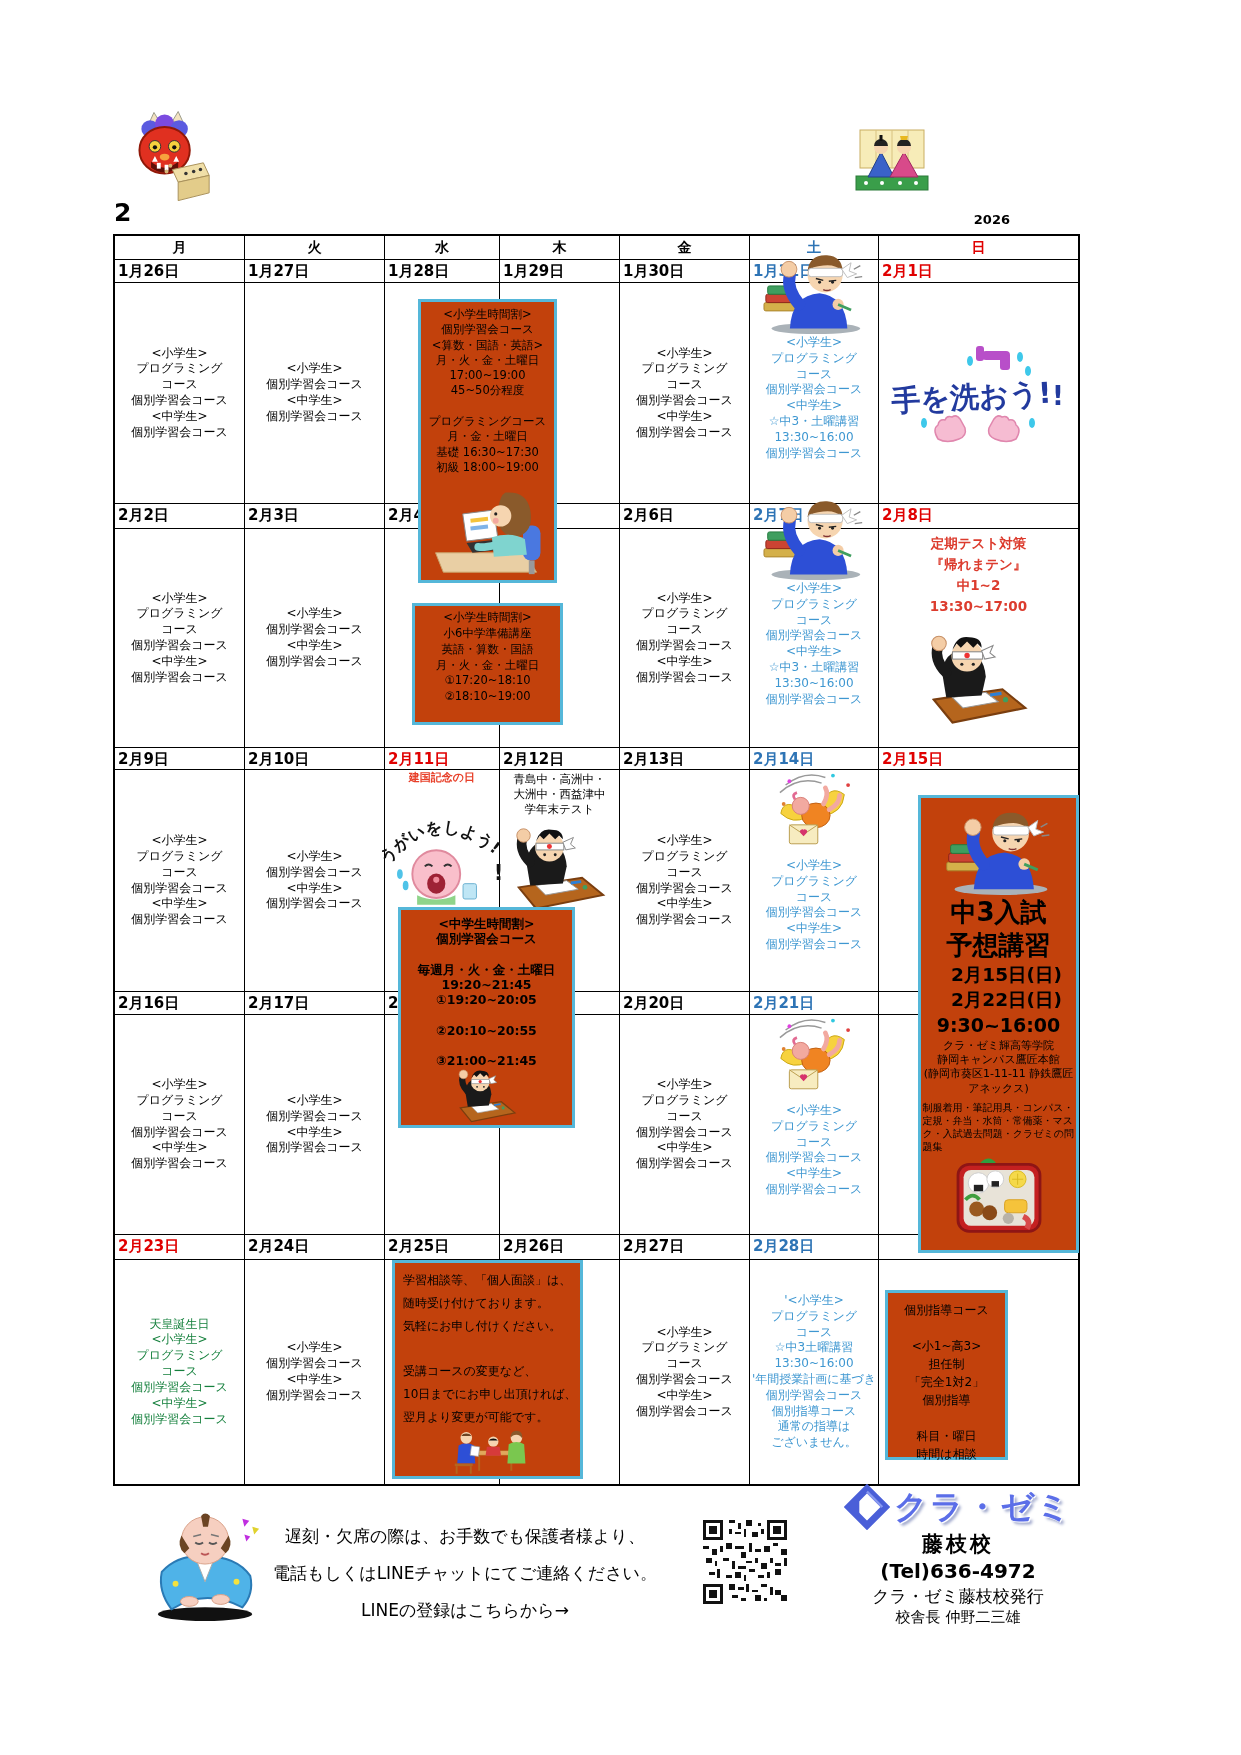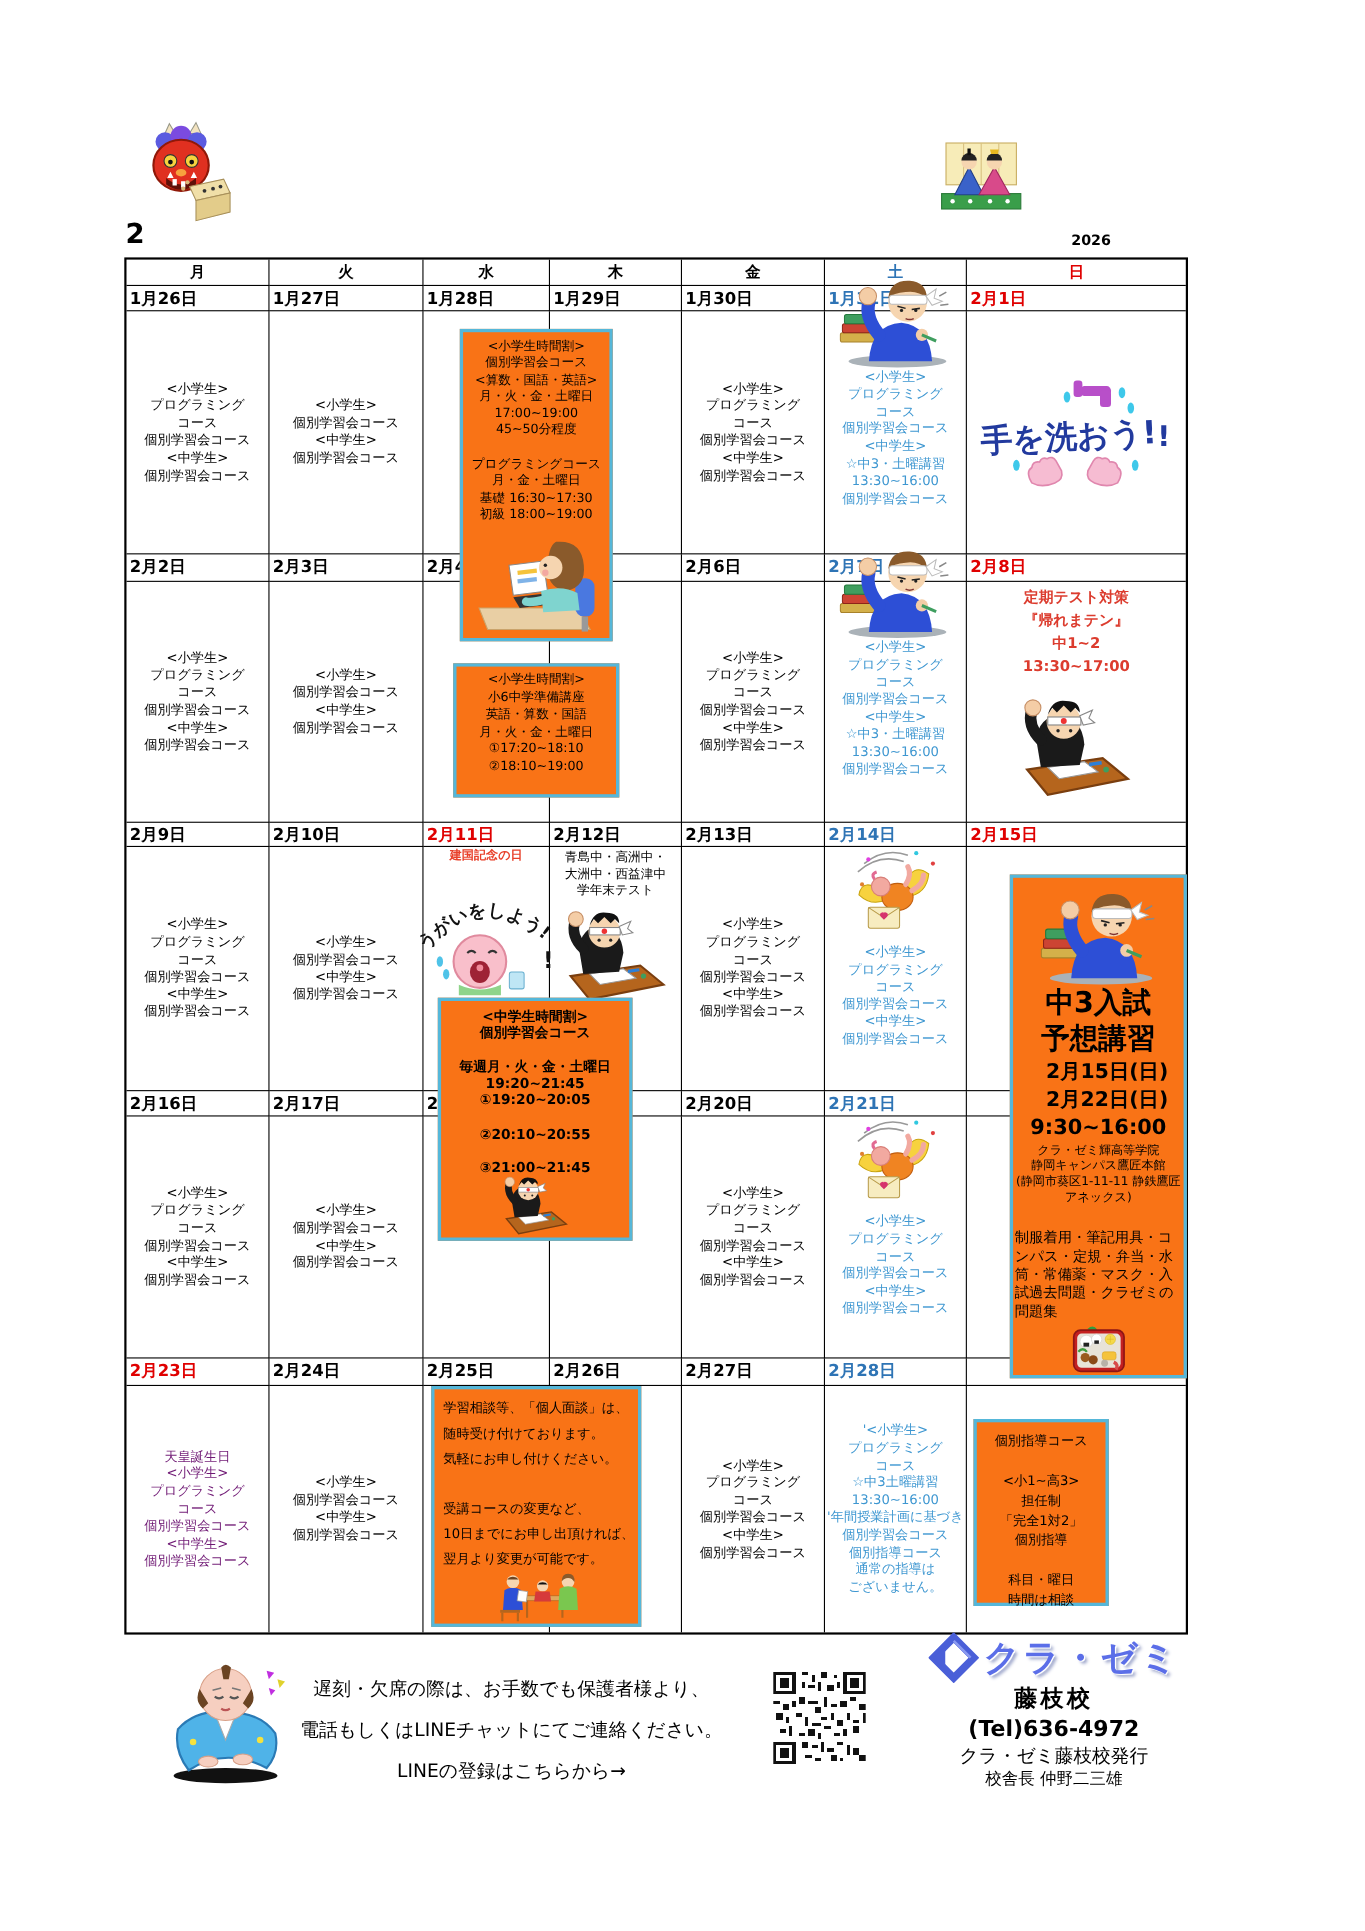--- a/index.html
+++ b/index.html
@@ -24,40 +24,40 @@
   .cal > div:nth-child(n+71){border-bottom:none;}
   .hc{display:flex;align-items:center;justify-content:center;font-size:14px;font-weight:bold;}
   .dc{font-size:15px;font-weight:bold;padding:1px 0 0 3px;line-height:21px;white-space:nowrap;overflow:visible;}
   .cc{display:flex;flex-direction:column;align-items:center;justify-content:center;
       text-align:center;font-size:12px;line-height:1.32;white-space:pre-line;overflow:visible;}
   .cc.top{justify-content:flex-start;}
   .dblue{color:#2E74B5;}
   .dred{color:#E00000;}
   .bluetx{color:#3E97D1;}
   .redtx{color:#DC3C2E;font-size:13.5px;font-weight:bold;line-height:1.55;}
-  .red23{color:#701a75;}
+  .red23{color:#15803d;}
   .holiday{color:#E8402A;font-size:11px;font-weight:bold;margin-top:1px;}
   .small11{font-size:11.5px;}
 
   
-  .obox{position:absolute;background:#f97316;border:3px solid #55B7D9;box-sizing:border-box;z-index:3;
+  .obox{position:absolute;background:#c2410c;border:3px solid #55B7D9;box-sizing:border-box;z-index:3;
         display:flex;flex-direction:column;align-items:center;text-align:center;}
   .boxA{left:418px;top:299px;width:139px;height:284px;font-size:11.5px;line-height:1.33;padding-top:5px;}
   .boxB{left:412px;top:603px;width:151px;height:122px;font-size:11.5px;line-height:1.38;padding-top:4px;}
   .boxC{left:398px;top:907px;width:177px;height:221px;font-size:12.5px;line-height:1.22;padding-top:6px;font-weight:bold;}
   .boxD{left:918px;top:795px;width:161px;height:458px;padding-top:4px;}
   .boxE{left:885px;top:1290px;width:123px;height:170px;font-size:12px;line-height:1.5;padding-top:8px;}
   .boxF{left:392px;top:1260px;width:191px;height:219px;font-size:12px;line-height:1.9;
         align-items:flex-start;text-align:left;padding:6px 0 0 8px;}
   .obox .blines{white-space:pre-line;}
   .bd-title{font-size:26px;font-weight:bold;line-height:1.25;}
   .bd-date{font-size:18.5px;font-weight:bold;line-height:1.35;white-space:pre-line;margin-top:2px;margin-left:16px;}
   .bd-time{font-size:19px;font-weight:bold;line-height:1.3;}
   .bd-venue{font-size:11px;line-height:1.3;white-space:pre-line;margin-top:1px;width:158px;}
-  .bd-items{font-size:13px;line-height:1.3;text-align:left;width:152px;margin-top:22px;}
+  .bd-items{font-size:10px;line-height:1.3;text-align:left;width:152px;margin-top:5px;}
 
   
   .bowman{position:absolute;left:148px;top:1510px;}
   .notice{position:absolute;left:250px;top:1518px;width:430px;text-align:center;
           font-size:17px;line-height:37px;white-space:pre-line;}
   .qr{position:absolute;left:703px;top:1520px;}
   .logoblk{position:absolute;left:812px;top:1484px;width:292px;text-align:center;}
   .logorow{display:flex;align-items:center;justify-content:center;gap:4px;}
   .logo-text{color:#5B6EE8;font-weight:900;font-size:33px;letter-spacing:2px;
              text-shadow:1px 1px 0 #fff,3px 3px 3px #9aa3c9;}

